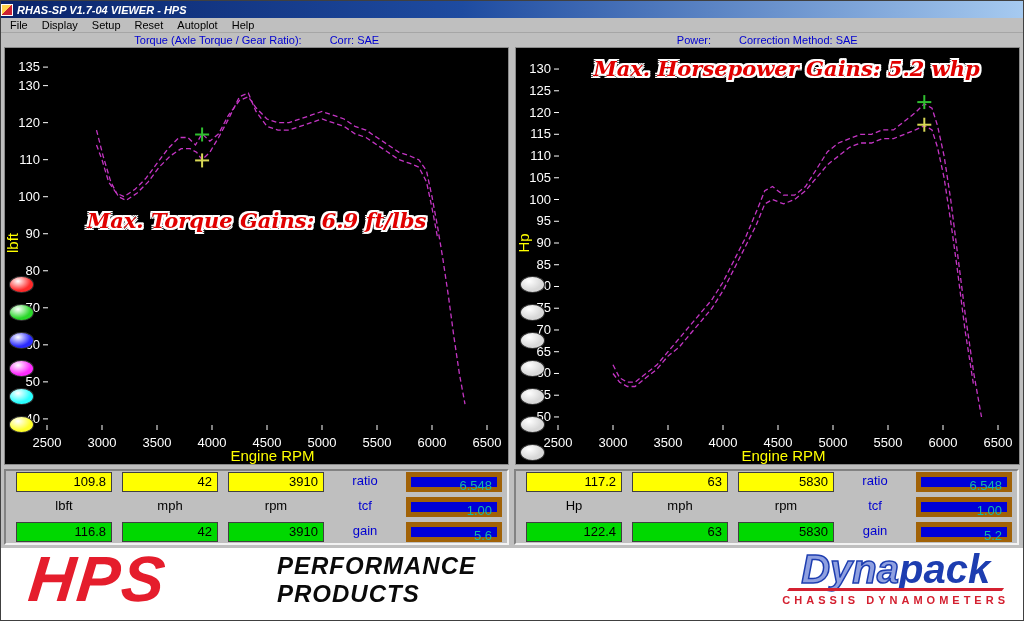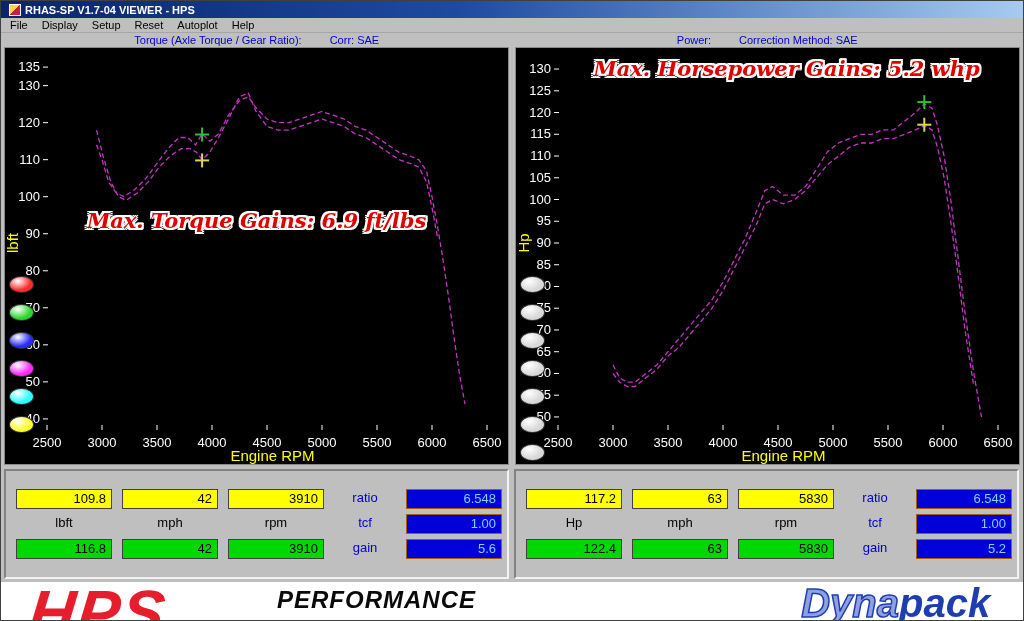--- a/index.html
+++ b/index.html
@@ -2,21 +2,21 @@
 <html><head>
 <meta charset="utf-8">
 <style>
   * { margin:0; padding:0; box-sizing:border-box; }
   html,body { width:1024px; height:621px; overflow:hidden; }
   body { font-family:"Liberation Sans",sans-serif; background:#bfbfbf; }
   .window { width:1024px; height:621px; display:flex; flex-direction:column; border:1px solid #404040; background:#bfbfbf; }
 
   
   .titlebar { height:17px; flex:0 0 auto; background:linear-gradient(90deg,#0a246a 0%,#1e4ba0 45%,#a6caf0 100%);
-              display:flex; align-items:center; gap:4px; padding:0 8px; }
+              display:flex; align-items:center; gap:4px; padding:0 0;font-style:italic; }
   .title-icon { width:12px; height:12px; border:1px solid #fff;
                 background:linear-gradient(135deg,#ffd34d 0 50%,#cc2233 50% 100%); flex:0 0 auto; }
   .title-text { color:#fff; font-size:11px; font-weight:bold; white-space:nowrap; }
 
   
   .menubar { height:15px; flex:0 0 auto; background:#bfbfbf; display:flex; align-items:center; padding-left:2px;
              border-bottom:1px solid #a6a6a6; }
   .menu-item { font-size:11px; padding:1px 7px; color:#000; cursor:default; }
 
   
@@ -33,29 +33,29 @@
                 text-shadow:-2px -2px 0 #fff, 2px -2px 0 #fff, -2px 2px 0 #fff, 2px 2px 0 #fff,
                              0 2px 0 #fff, 0 -2px 0 #fff, 2px 0 0 #fff, -2px 0 0 #fff; }
   #annot-0 { left:82px; top:160px; }
   #annot-1 { left:78px; top:8px; }
 
   .btn-col { position:absolute; left:4px; top:228px; display:flex; flex-direction:column; gap:11px; }
   .run-btn { width:25px; height:17px; border-radius:50%; border:1px solid #333; }
 
   
   .panels-row { display:flex; gap:5px; padding:4px 3px 3px; flex:0 0 auto; }
-  .data-panel { width:505px; height:110px; background:#bfbfbf;
+  .data-panel { width:505px; height:76px; background:#bfbfbf;
                 border:2px solid; border-color:#828282 #f2f2f2 #f2f2f2 #828282;
                 display:grid; grid-template-columns:96px 96px 96px 62px 96px;
                 grid-auto-rows:20px; gap:5px 10px; padding:6px 0 6px 10px; align-content:center; }
   .cell { font-size:13px; height:20px; line-height:18px; }
   .v-box { border:1px solid #404040; text-align:right; padding-right:5px; color:#000; }
   .v-yellow { background:#ffff00; }
   .v-green { background:#00d800;padding-left:18px; }
-  .v-blue { background:#0000d8; border:1px solid #a16207; color:#7dd3fc; text-align:right; padding-right:5px; }
+  .v-blue { background:#0000d8; border:5px solid #a16207; color:#14b8a6; text-align:right; padding-right:5px; }
   .unit { text-align:center; color:#000; }
   .side-label { color:#0000d0; text-align:center; }
 
   
   .logo-strip { flex:1 1 auto; background:#ffffff; position:relative; overflow:hidden; }
   .hps-mark { position:absolute; left:28px; top:-6px; font-size:64px; font-weight:bold; font-style:italic;
               color:#e51d2c; letter-spacing:2px; transform:skew(-6deg); }
   .hps-words { position:absolute; left:252px; top:4px; font-style:italic; font-weight:bold; font-size:24px;
                color:#0a0a0a; line-height:28px; letter-spacing:1px; white-space:nowrap;margin-left:24px; }
   .dynapack { position:absolute; right:14px; top:2px; text-align:center; }
@@ -278,20 +278,21 @@
       <div class="cell side-label">gain</div>
       <div class="cell v-blue">5.2</div>
     </div>
 
   </div>
 
   <div class="logo-strip">
     <div class="hps-mark">HPS</div>
     <div class="hps-words">
       <div>PERFORMANCE</div>
+      <div>PRODUCTS</div>
     </div>
     <div class="dynapack">
       <div class="dyna-main"><span class="dyna-outline">Dyna</span><span class="dyna-solid">pack</span></div>
       <div class="dyna-swoosh"></div>
       <div class="dyna-tag">CHASSIS   DYNAMOMETERS</div>
     </div>
   </div>
 
 </div>
 

